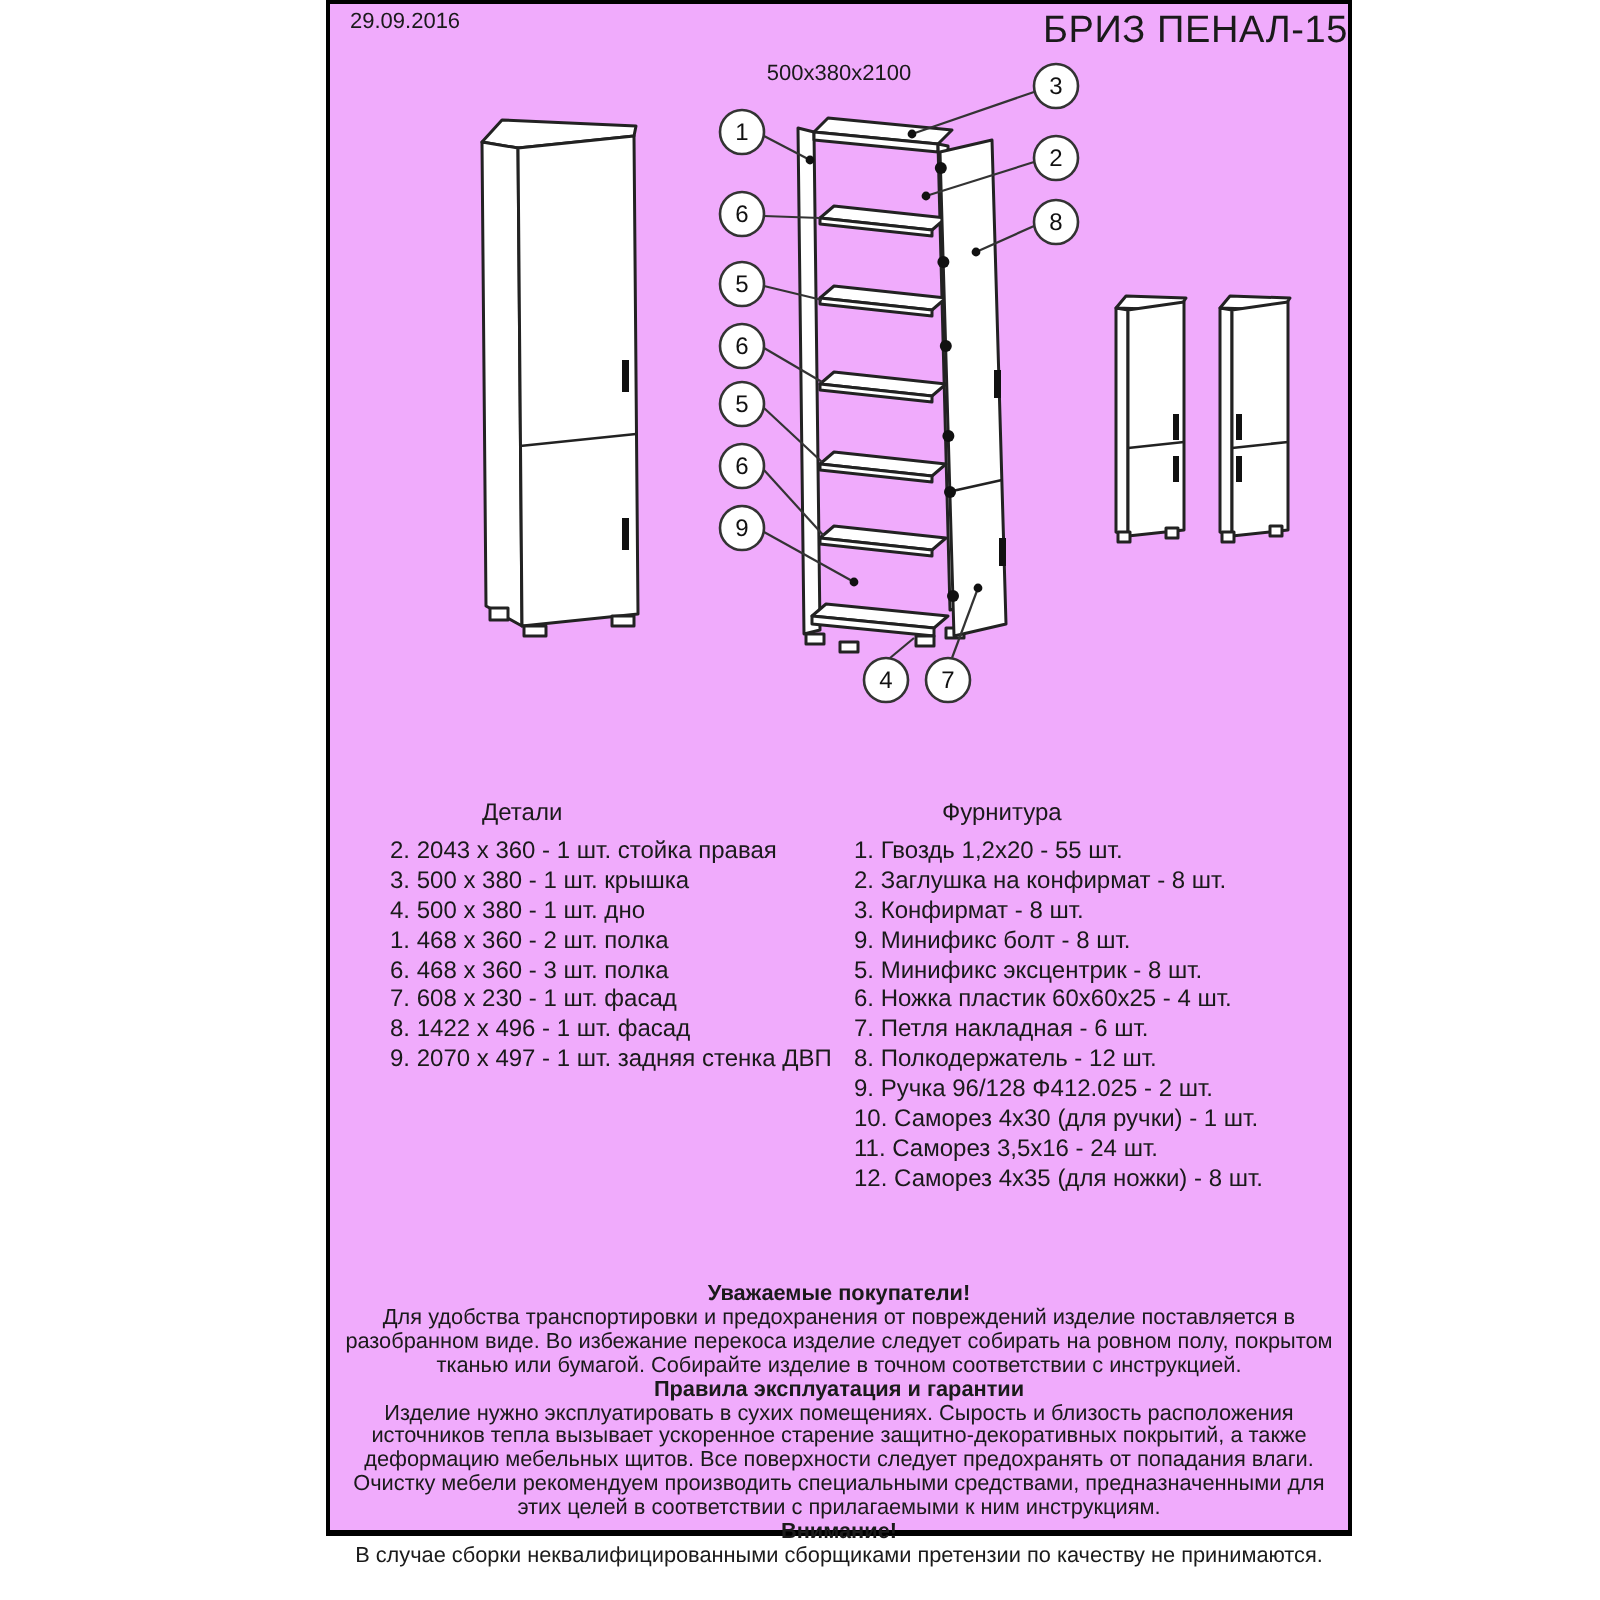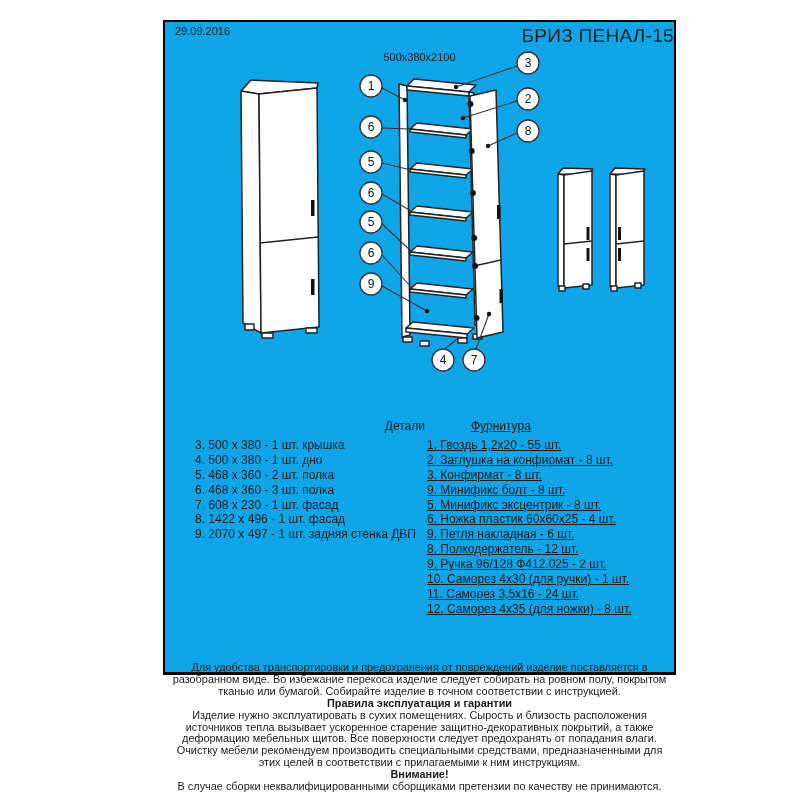--- a/index.html
+++ b/index.html
@@ -5,34 +5,34 @@
   html,body{margin:0;padding:0;}
   body{
     width:800px;height:800px;
     background:#ffffff;
     font-family:"Liberation Sans",sans-serif;
     color:#1a1a1a;
     position:relative;
     overflow:hidden;
   }
   .frame{
-    position:absolute;left:163px;top:20px;width:513px;height:655px;
+    position:absolute;left:163px;top:0;width:513px;height:768px;
     border:2px solid #000;border-bottom-width:3px;
-    box-sizing:border-box;background:#0ea5e9;
+    box-sizing:border-box;background:#f0abfc;
   }
   .date{position:absolute;left:10px;top:3px;font-size:11px;}
   .title{position:absolute;left:0;right:0;top:3px;text-align:right;font-weight:normal;font-size:19px;letter-spacing:.3px;}
   .subtitle{position:absolute;left:0;right:0;top:29px;text-align:center;font-weight:normal;font-size:11px;}
   svg.diagram{position:absolute;left:0;top:0;width:509px;height:400px;}
   .variants-label{position:absolute;left:378px;top:113px;width:124px;text-align:center;font-size:11px;line-height:14px;}
   .col{position:absolute;top:397px;font-size:12px;line-height:14.9px;white-space:nowrap;}
   .col.parts{left:30px;width:230px;}
-  .col.hardware{left:262px;width:242px;text-decoration:underline;}
+  .col.hardware{left:262px;width:242px;}
   .list-title{margin-bottom:4px;}
-  .parts .list-title{margin-left:46px;text-align:right;}
+  .parts .list-title{margin-left:46px;}
   .hardware .list-title{margin-left:44px;}
   .notes{position:absolute;left:4px;right:4px;top:640px;text-align:center;font-size:10.9px;line-height:11.9px;}
   .note-heading{font-weight:bold;}
   .drawline{fill:#ffffff;stroke:#222;stroke-width:1.5;stroke-linejoin:round;}
   .thin{stroke:#222;stroke-width:1.3;}
   .leader{stroke:#333;stroke-width:1.1;}
   .callout-circle{fill:#fff;stroke:#333;stroke-width:1.3;}
   .callout-num{font-family:"Liberation Sans",sans-serif;font-size:12px;fill:#111;text-anchor:middle;}
   .blackpart{fill:#111;stroke:none;}
   .dot{fill:#111;stroke:none;}
@@ -188,46 +188,48 @@
       <rect class="blackpart" x="453" y="205" width="3" height="13"></rect>
       <rect class="blackpart" x="453" y="226" width="3" height="13"></rect>
       <rect class="drawline" x="446" y="264" width="6" height="5"></rect>
       <rect class="drawline" x="470" y="261" width="6" height="5"></rect>
     </g>
   </svg>
 
 
   <div class="col parts">
     <div class="list-title">Детали</div>
+    <div>2. 2043 х 360 - 1 шт. стойка правая</div>
     <div>3. 500 х 380 - 1 шт. крышка</div>
     <div>4. 500 х 380 - 1 шт. дно</div>
-    <div>5. 468 х 360 - 2 шт. полка</div>
+    <div>1. 468 х 360 - 2 шт. полка</div>
     <div>6. 468 х 360 - 3 шт. полка</div>
     <div>7. 608 х 230 - 1 шт. фасад</div>
     <div>8. 1422 х 496 - 1 шт. фасад</div>
     <div>9. 2070 х 497 - 1 шт. задняя стенка ДВП</div>
   </div>
 
   <div class="col hardware">
     <div class="list-title">Фурнитура</div>
     <div>1. Гвоздь 1,2х20 - 55 шт.</div>
     <div>2. Заглушка на конфирмат - 8 шт.</div>
     <div>3. Конфирмат - 8 шт.</div>
     <div>9. Минификс болт - 8 шт.</div>
     <div>5. Минификс эксцентрик - 8 шт.</div>
     <div>6. Ножка пластик 60х60х25 - 4 шт.</div>
-    <div>9. Петля накладная - 6 шт.</div>
+    <div>7. Петля накладная - 6 шт.</div>
     <div>8. Полкодержатель - 12 шт.</div>
     <div>9. Ручка 96/128 Ф412.025 - 2 шт.</div>
     <div>10. Саморез 4х30 (для ручки) - 1 шт.</div>
     <div>11. Саморез 3,5х16 - 24 шт.</div>
     <div>12. Саморез 4х35 (для ножки) - 8 шт.</div>
   </div>
 
   <div class="notes">
+    <div class="note-heading">Уважаемые покупатели!</div>
     <div>Для удобства транспортировки и предохранения от повреждений изделие поставляется в разобранном виде. Во избежание перекоса изделие следует собирать на ровном полу, покрытом тканью или бумагой. Собирайте изделие в точном соответствии с инструкцией.</div>
     <div class="note-heading">Правила эксплуатация и гарантии</div>
     <div>Изделие нужно эксплуатировать в сухих помещениях. Сырость и близость расположения источников тепла вызывает ускоренное старение защитно-декоративных покрытий, а также деформацию мебельных щитов. Все поверхности следует предохранять от попадания влаги. Очистку мебели рекомендуем производить специальными средствами, предназначенными для этих целей в соответствии с прилагаемыми к ним инструкциям.</div>
     <div class="note-heading">Внимание!</div>
     <div>В случае сборки неквалифицированными сборщиками претензии по качеству не принимаются.</div>
   </div>
 
 </div>
 
 </body></html>

